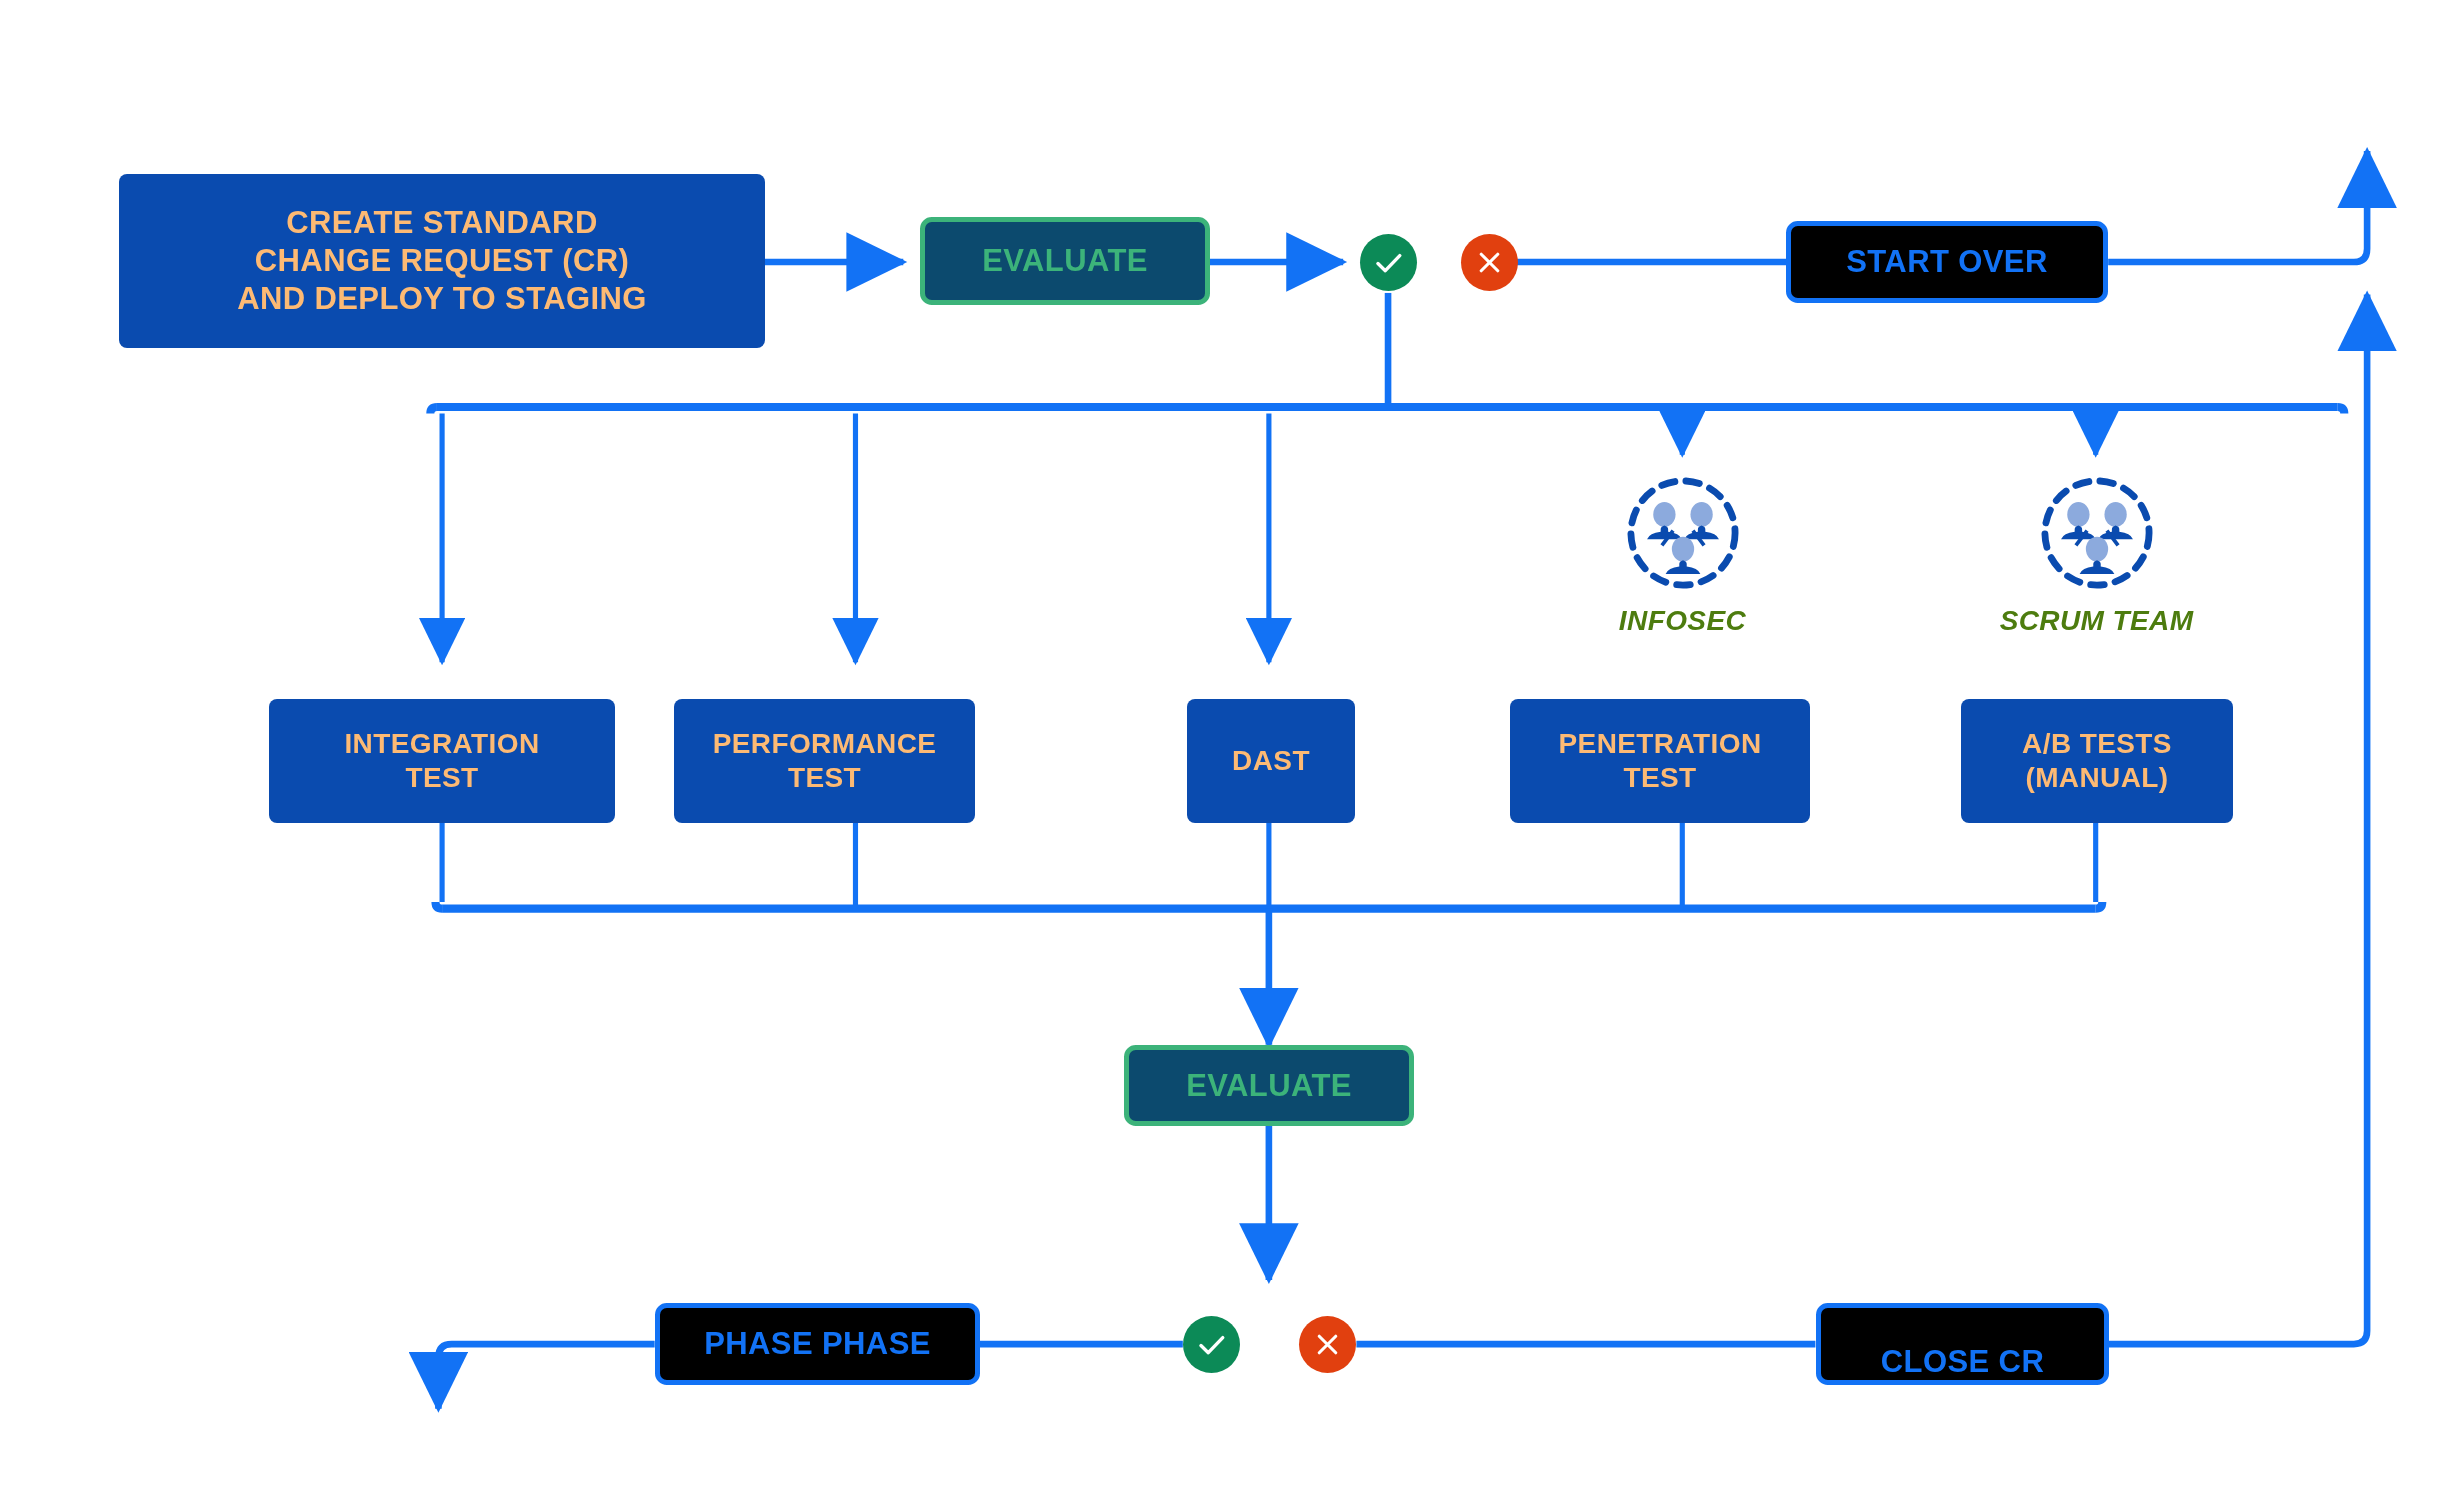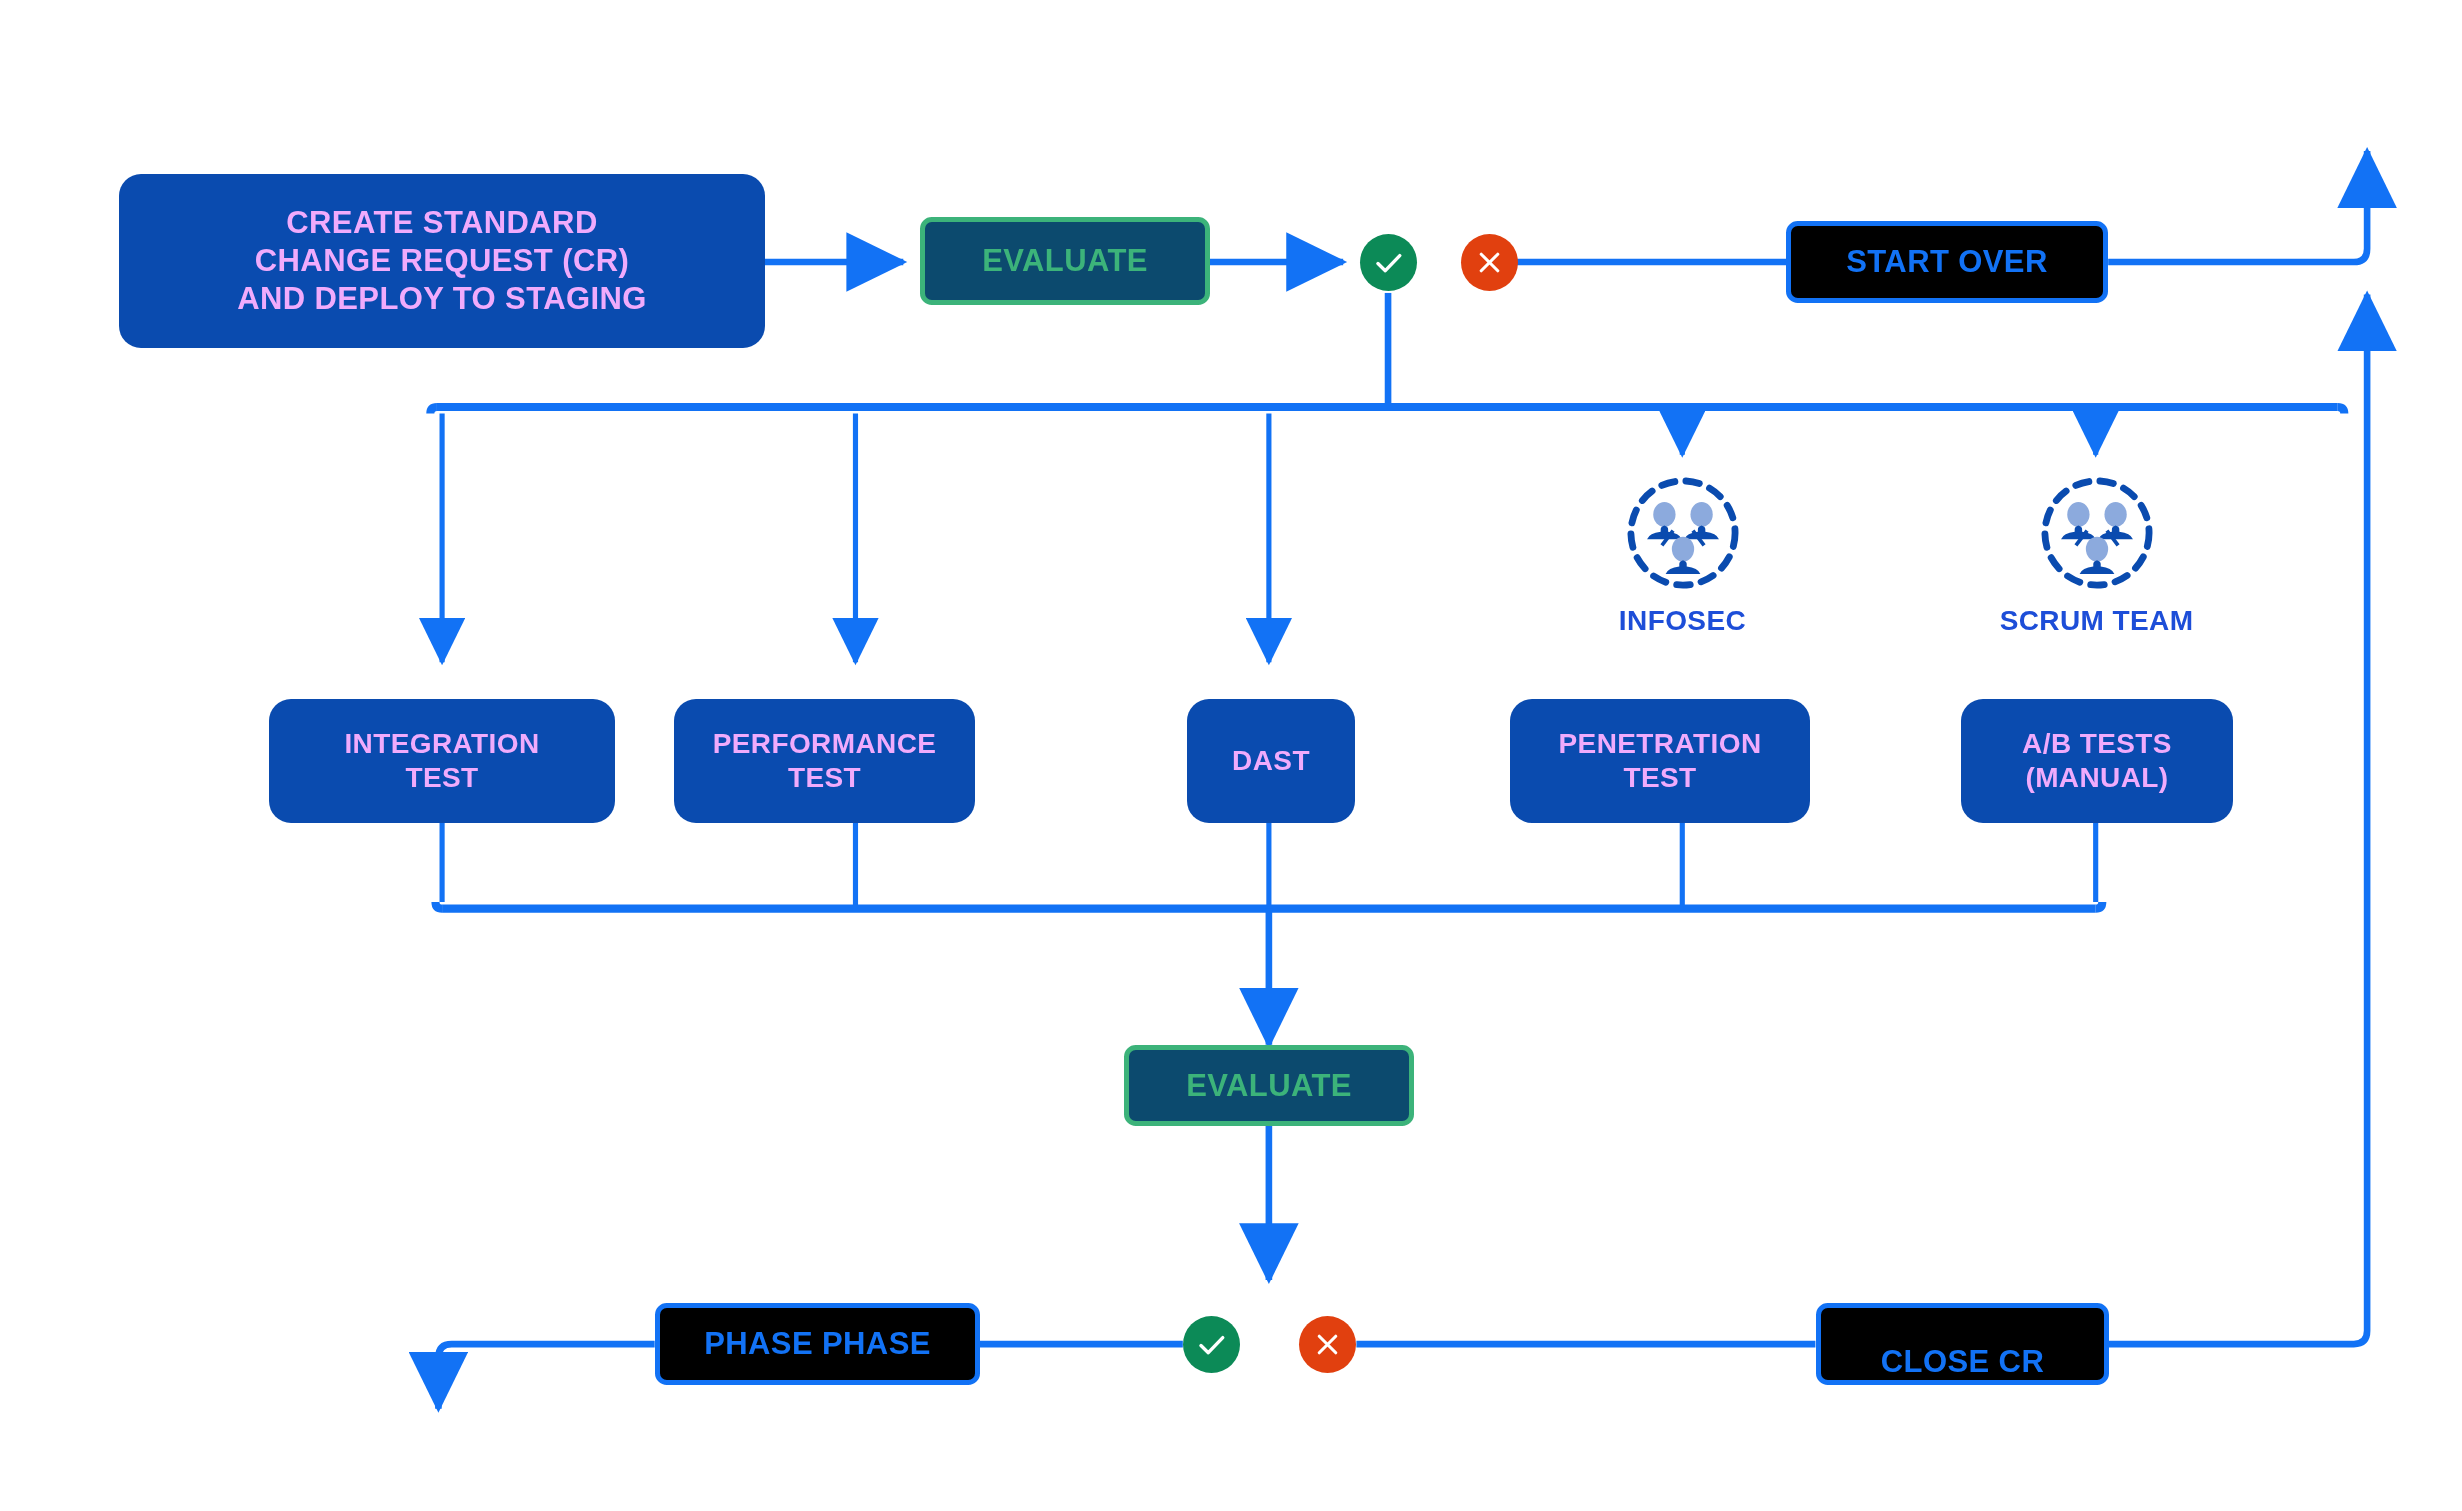--- a/index.html
+++ b/index.html
@@ -27,22 +27,22 @@
   .node {
     position: absolute;
     box-sizing: border-box;
     display: flex;
     align-items: center;
     justify-content: center;
     text-align: center;
   }
   .solid-box {
     background: #0A4BAF;
-    border-radius: 22px;
-    color: #f0abfc;
+    border-radius: 8px;
+    color: #fdba74;
     font-weight: 700;
     letter-spacing: 0.4px;
     line-height: 1.22;
     padding: 5.9px 10.3px;
   }
   .outline-green {
     background: #0c4a6e;
     border: 5.1px solid #3CB37A;
     border-radius: 11.8px;
     color: #3CB37A;
@@ -67,24 +67,25 @@
   .status.ok { background: #0C8A57; }
   .status.fail { background: #E1400F; }
   .status svg { display: block; }
   .persona {
     position: absolute;
     display: flex;
     flex-direction: column;
     align-items: center;
   }
   .persona-label {
-    color: #1d4ed8;
+    color: #4d7c0f;
     font-weight: 700;
     letter-spacing: 0.4px;
     white-space: nowrap;
+    font-style: italic;
   }
   .t-lg  { font-size: 31px; }
   .t-md  { font-size: 28px; }
 </style>
 </head>
 <body>
 
 <div id="stage">
 
   <svg id="wires" viewBox="0 0 3347 2055" xmlns="http://www.w3.org/2000/svg">

